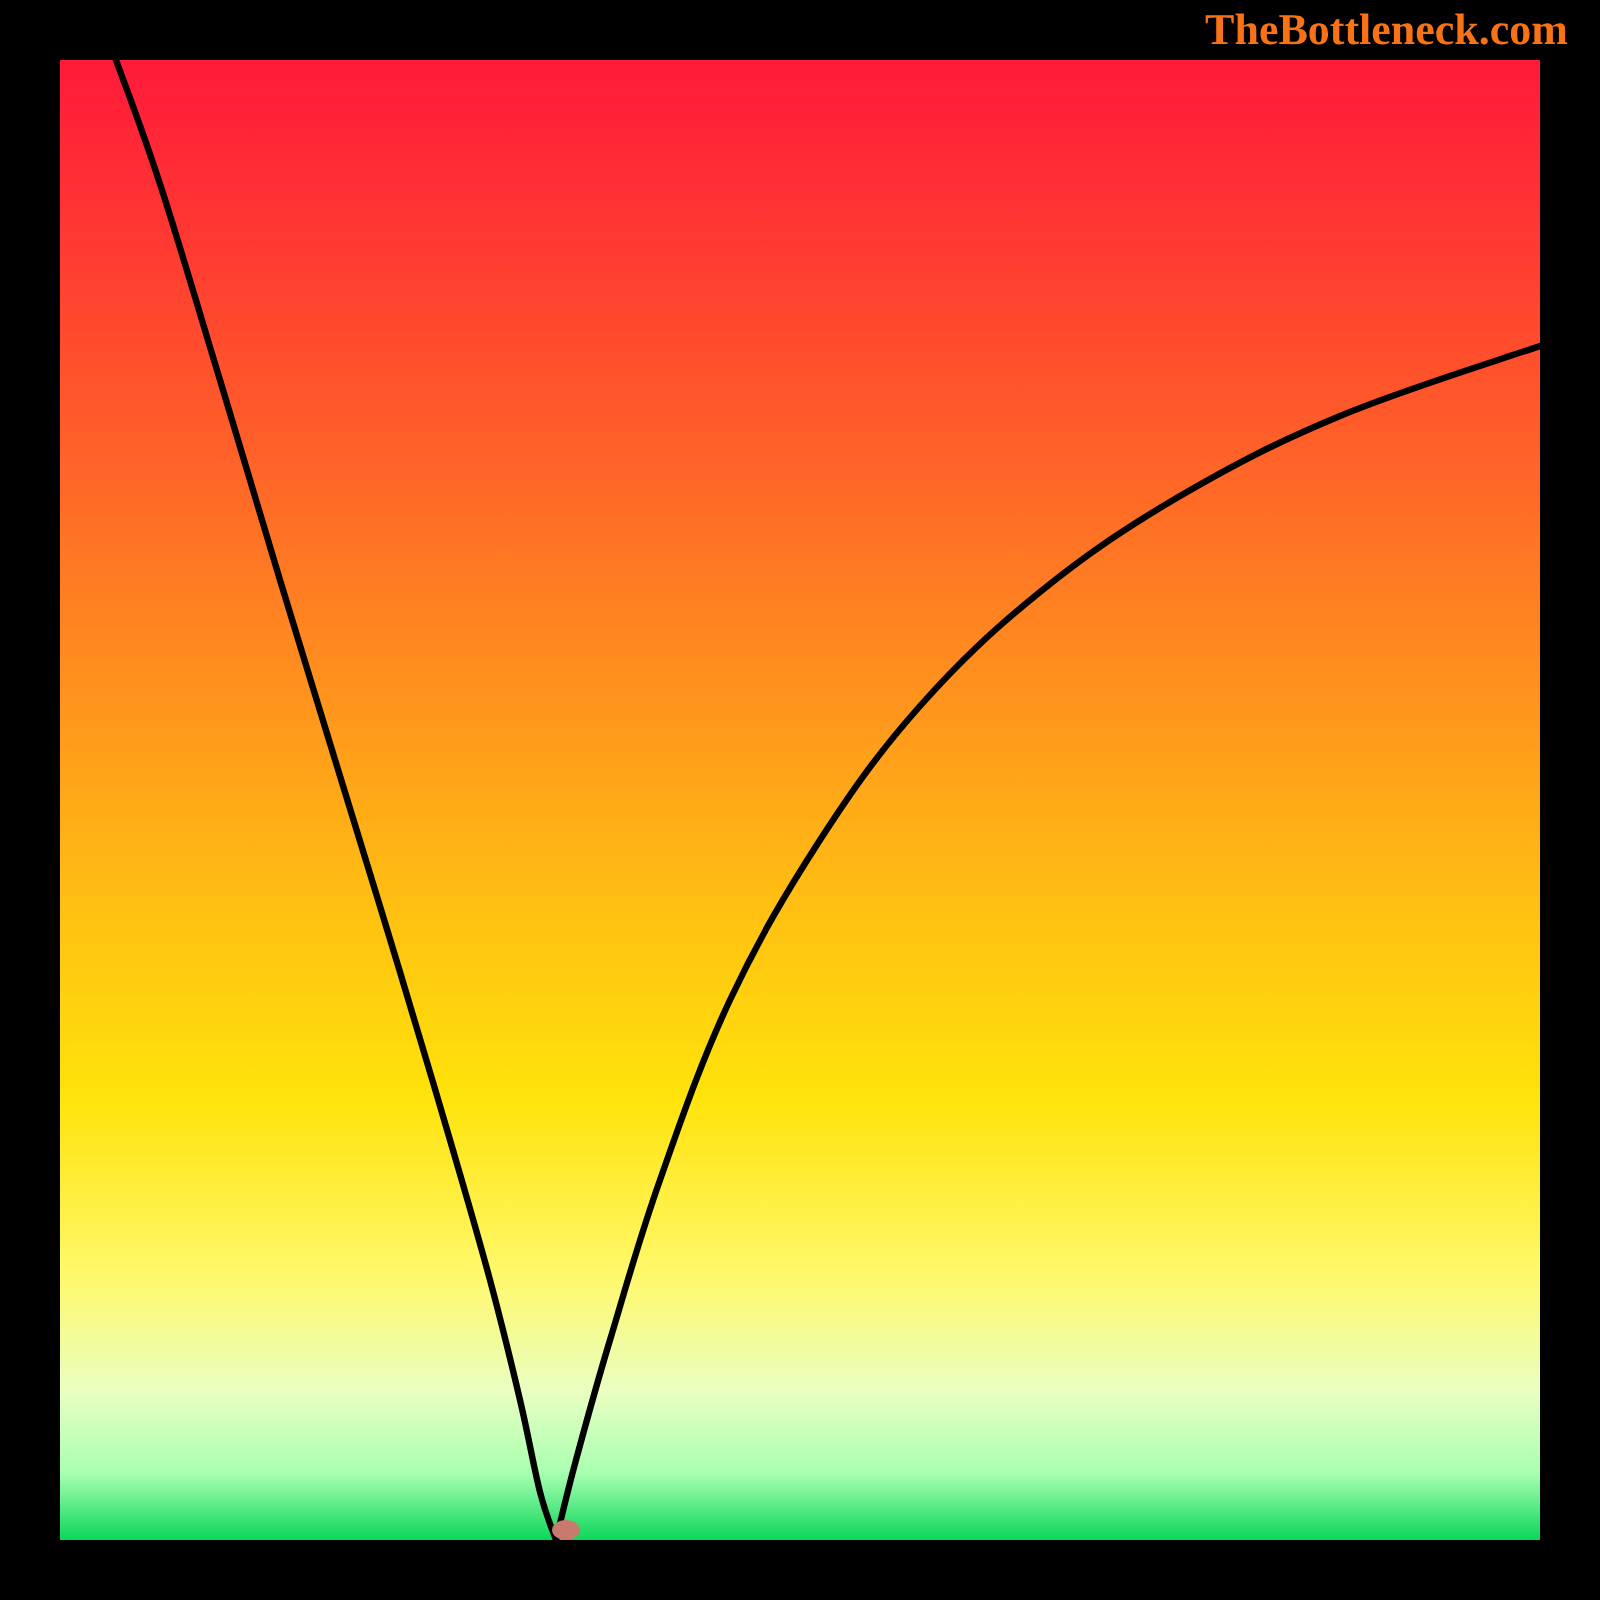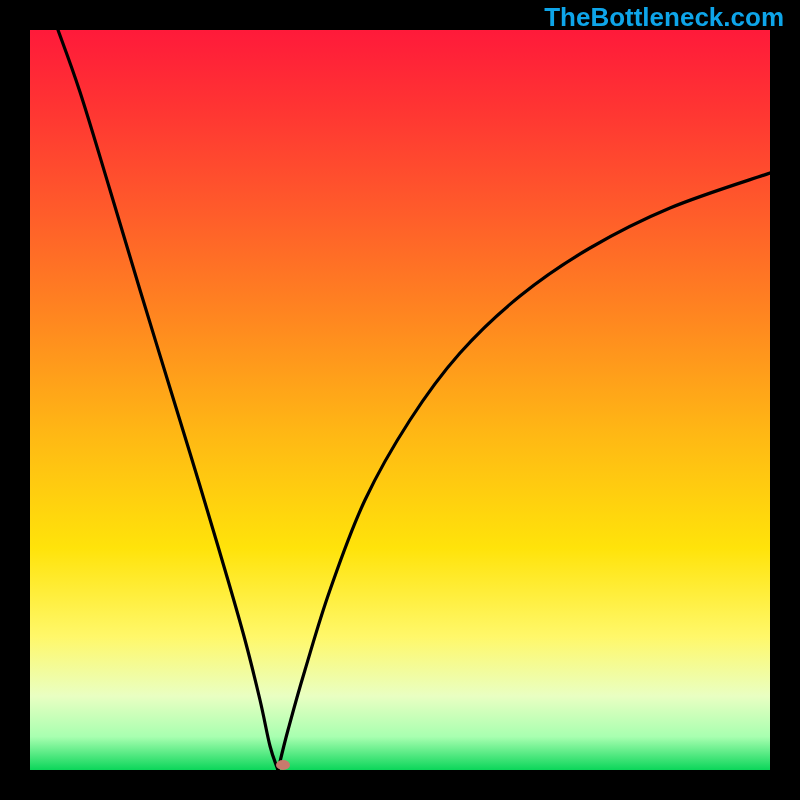--- a/index.html
+++ b/index.html
@@ -13,23 +13,23 @@
   .frame {
     position: relative;
     width: 800px;
     height: 800px;
     background: #000;
   }
   .watermark {
     position: absolute;
     top: 2px;
     right: 16px;
-    color: #0ea5e9;
-    font-family: Liberation Sans, sans-serif;
-    font-size: 26px;
+    color: #f97316;
+    font-family: Liberation Serif, serif;
+    font-size: 22px;
     font-weight: 600;
     letter-spacing: 0;
     pointer-events: none;
     user-select: none;
   }
   .plot {
     position: absolute;
     left: 30px;
     top: 30px;
     width: 740px;

